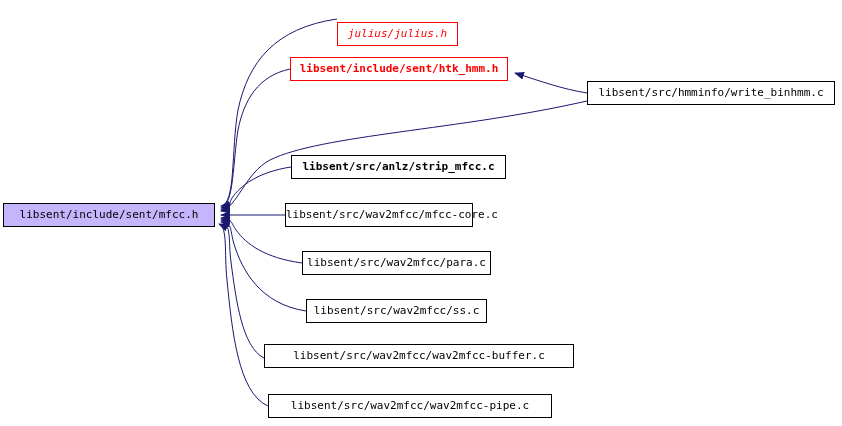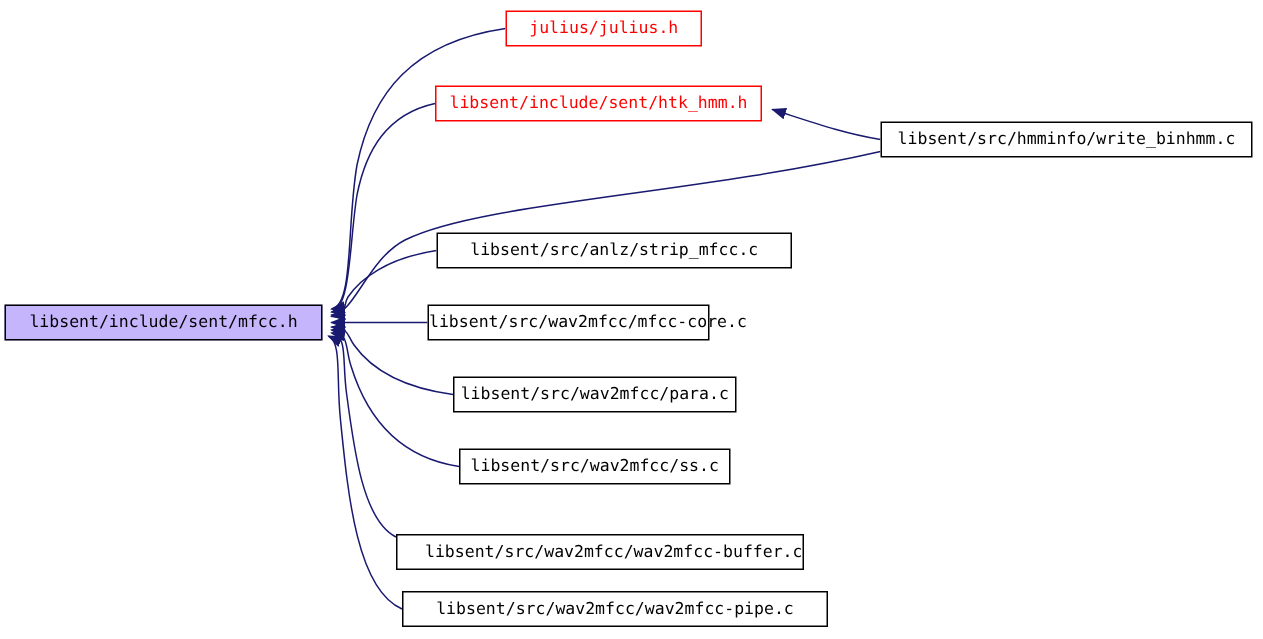--- a/index.html
+++ b/index.html
@@ -64,31 +64,31 @@
       <path marker-end="url(#arrow)" d="M285,215 L221,215"></path>
       <path marker-end="url(#arrow)" d="M302,263 C265,258 246,244 236,230 C231,223 233,219 221,218"></path>
       <path marker-end="url(#arrow)" d="M306,311 C260,304 242,270 234,244 C230,232 233,222 221,220"></path>
       <path marker-end="url(#arrow)" d="M264,358 C242,347 236,300 231,262 C228,240 232,224 221,222"></path>
       <path marker-end="url(#arrow)" d="M268,406 C238,393 232,330 227,280 C224,252 228,228 219,224"></path>
     </g>
   </svg>
 
   <div class="node main" style="left:3px; top:203px; width:212px;">libsent/include/sent/mfcc.h</div>
 
-  <div class="node trunc" style="left:337px; top:7px; width:131px;">julius/julius.h</div>
+  <div class="node trunc" style="left:337px; top:22px; width:121px;font-style:italic;">julius/julius.h</div>
 
-  <div class="node trunc" style="left:290px; top:57px; width:218px;">libsent/include/sent/htk_hmm.h</div>
+  <div class="node trunc" style="left:290px; top:57px; width:218px;font-weight:bold;">libsent/include/sent/htk_hmm.h</div>
 
   <div class="node" style="left:587px; top:81px; width:248px;">libsent/src/hmminfo/write_binhmm.c</div>
 
-  <div class="node" style="left:291px; top:155px; width:237px;">libsent/src/anlz/strip_mfcc.c</div>
+  <div class="node" style="left:291px; top:155px; width:215px;font-weight:bold;">libsent/src/anlz/strip_mfcc.c</div>
 
   <div class="node" style="left:285px; top:203px; width:188px;">libsent/src/wav2mfcc/mfcc-core.c</div>
 
   <div class="node" style="left:302px; top:251px; width:189px;">libsent/src/wav2mfcc/para.c</div>
 
   <div class="node" style="left:306px; top:299px; width:181px;">libsent/src/wav2mfcc/ss.c</div>
 
-  <div class="node" style="left:264px; top:356px; width:272px;text-align:right;">libsent/src/wav2mfcc/wav2mfcc-buffer.c</div>
+  <div class="node" style="left:264px; top:344px; width:310px;">libsent/src/wav2mfcc/wav2mfcc-buffer.c</div>
 
   <div class="node" style="left:268px; top:394px; width:284px;">libsent/src/wav2mfcc/wav2mfcc-pipe.c</div>
 
 </div>
 
 </body></html>

